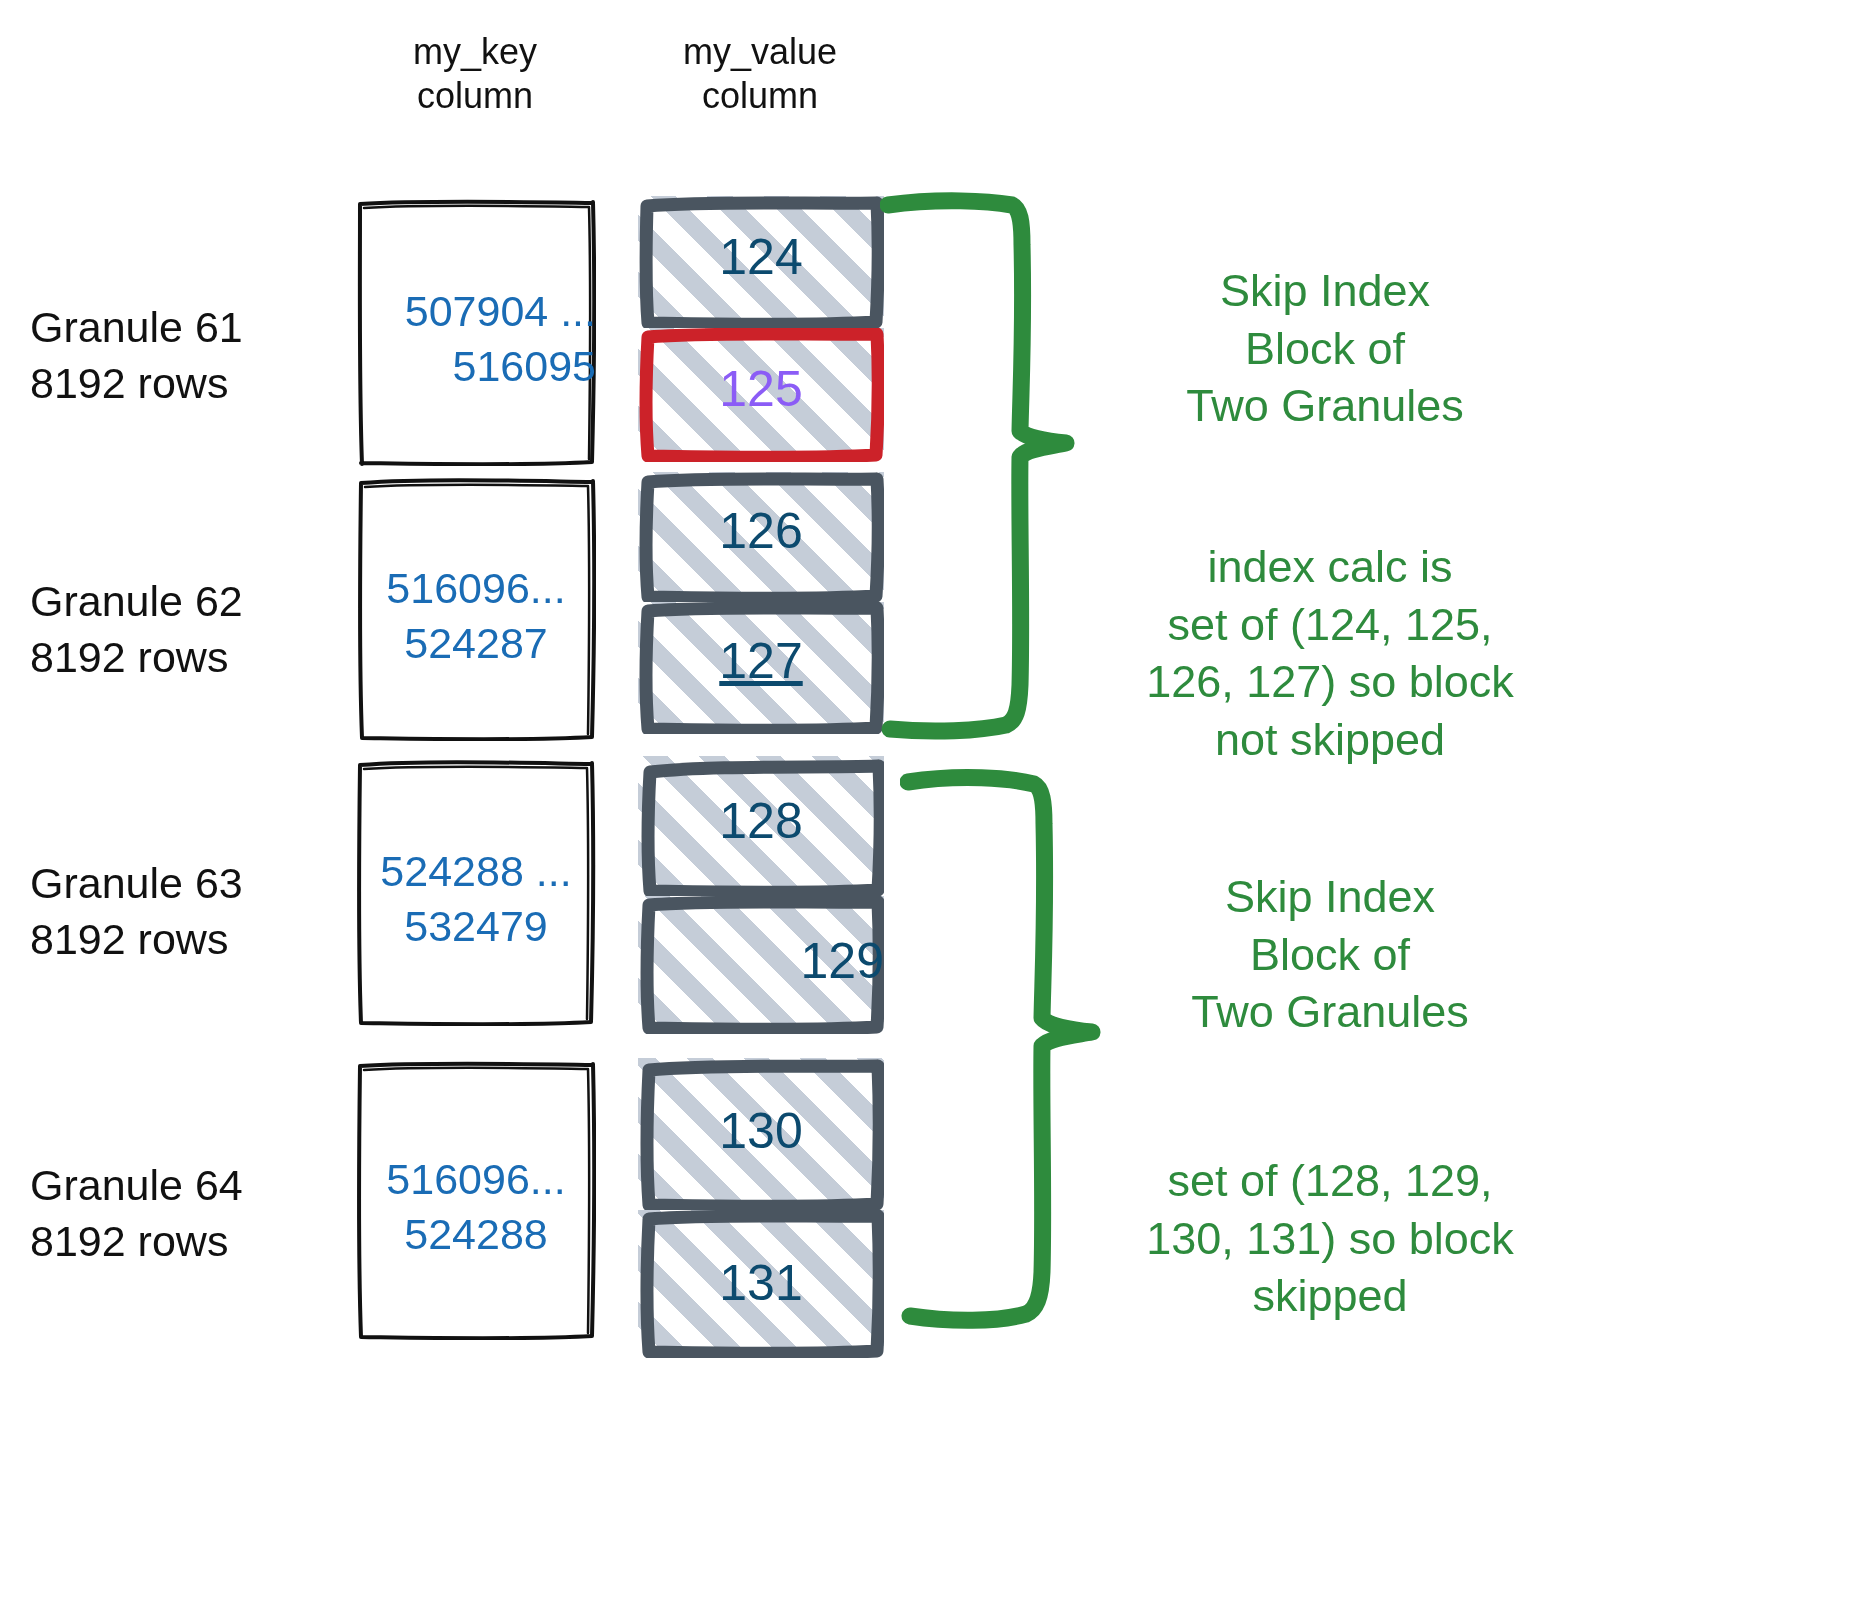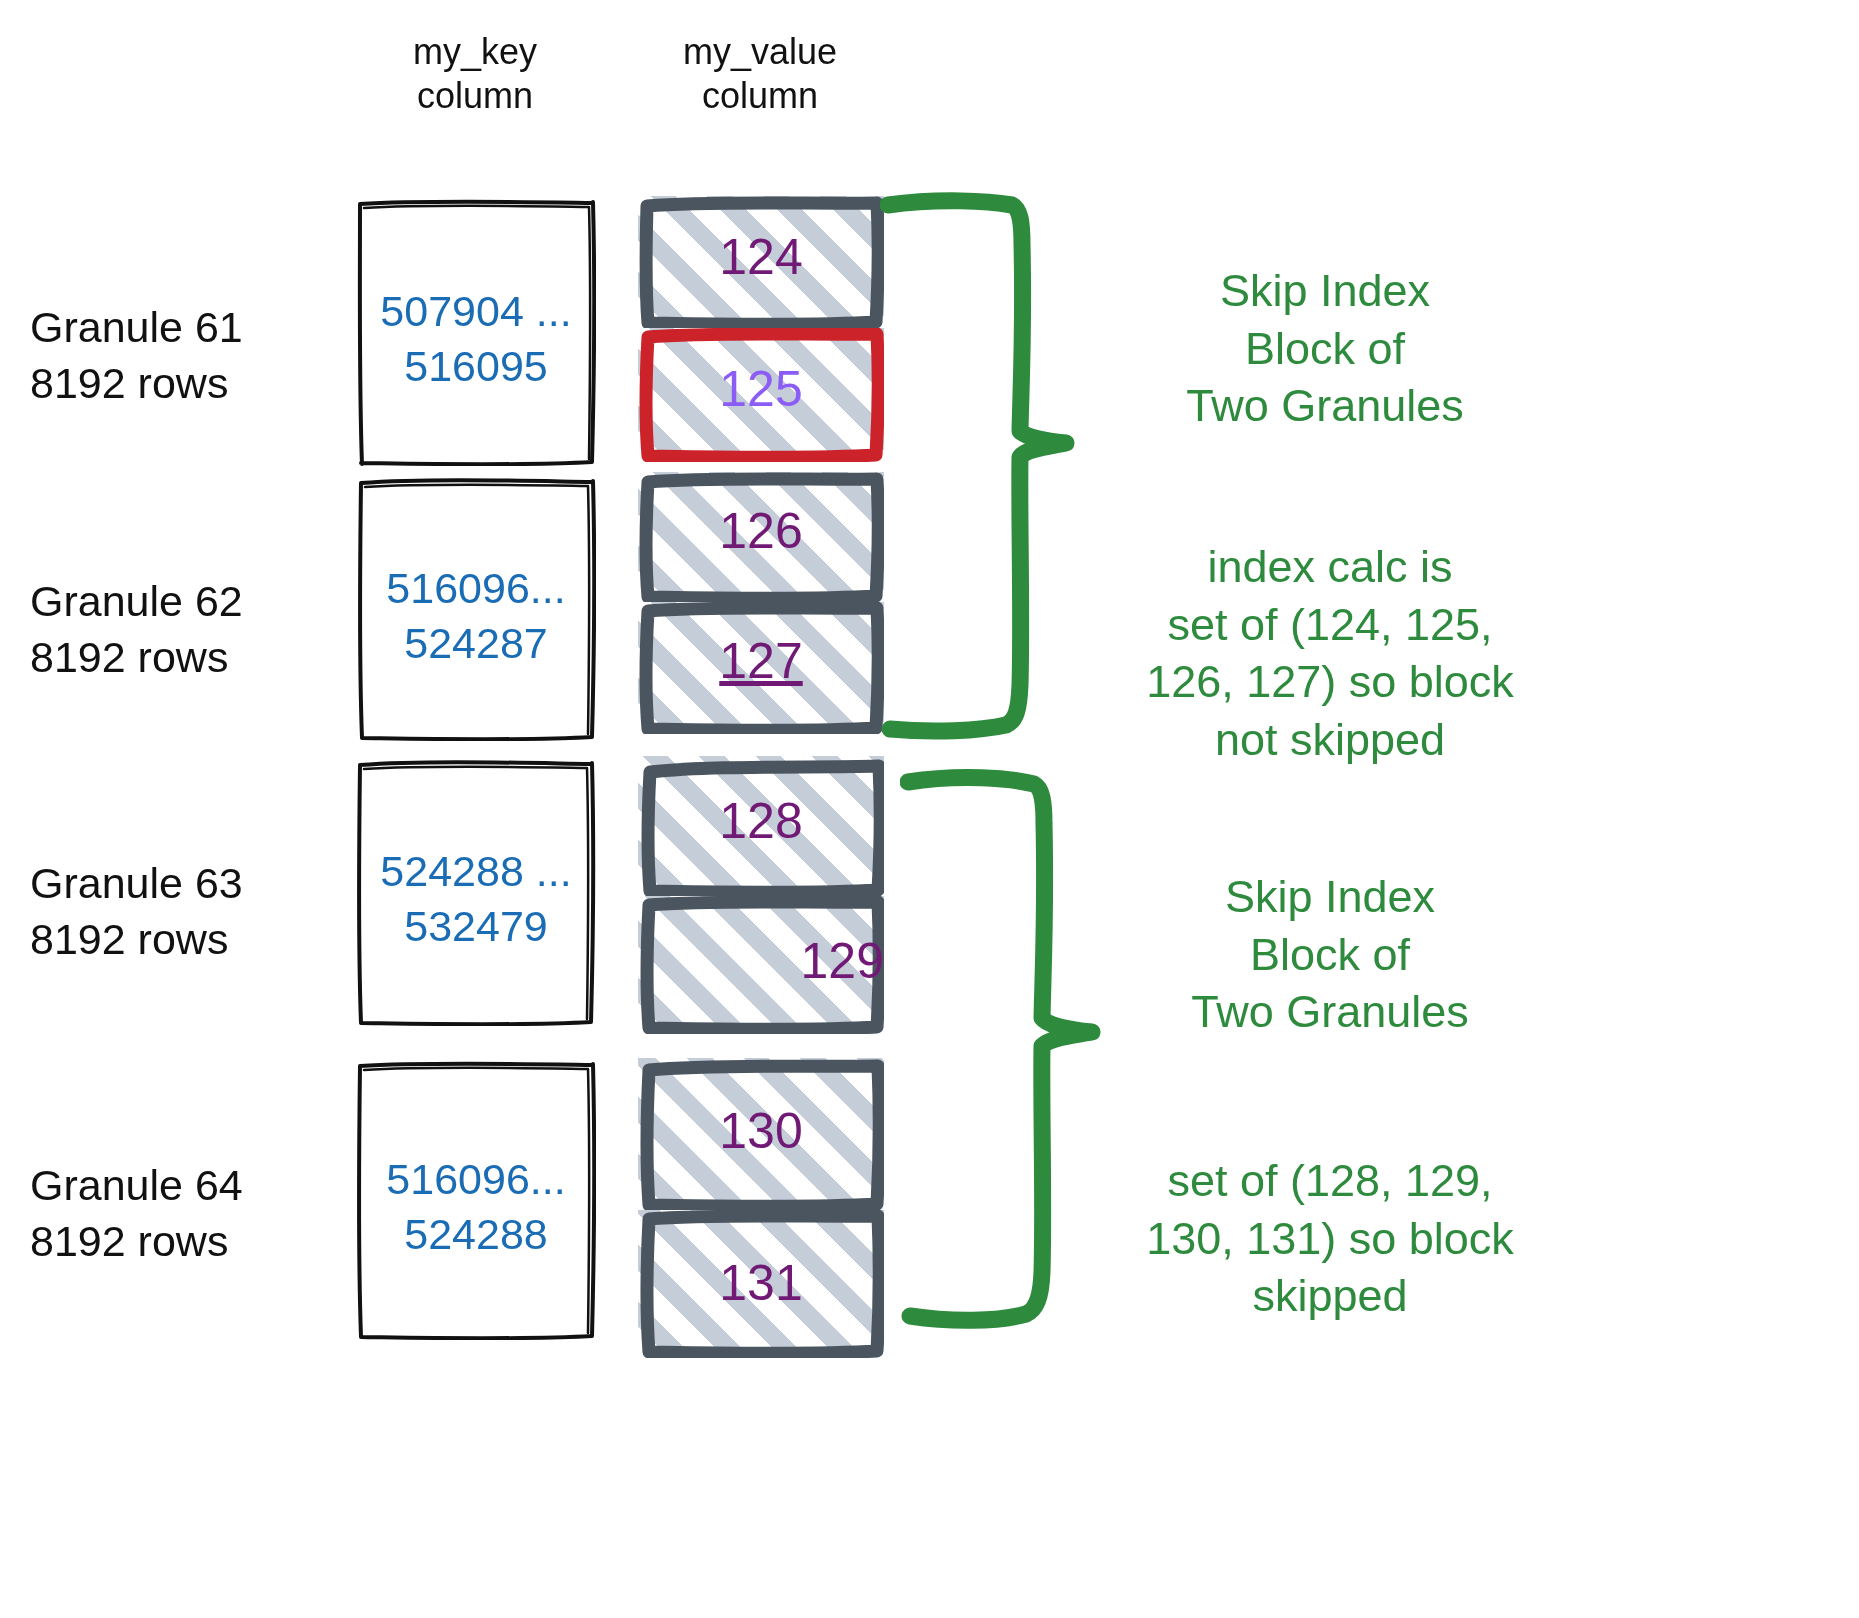--- a/index.html
+++ b/index.html
@@ -87,21 +87,21 @@
     inset: 0;
     width: 100%;
     height: 100%;
   }
   .value-num {
     position: absolute;
     left: 0;
     width: 100%;
     text-align: center;
     font-size: 50px;
-    color: #701a75;
+    color: #0c4a6e;
     font-family: "Liberation Sans", sans-serif;
   }
   .value-num.is-match { color: #8b5cf6; }
 
   
   .bracket {
     position: absolute;
   }
 
   
@@ -124,21 +124,21 @@
 column</div>
 
 <div class="granule-label" style="top:272px;">Granule 61
 8192 rows</div>
 
 <div class="key-box" style="top:198px; height:268px;">
   <svg class="sketch-rect" viewBox="0 0 240 268" preserveAspectRatio="none">
     <path d="M4 6 C70 2,170 4,236 5 M237 4 C239 80,238 185,236 264 M236 264 C165 268,72 266,5 265 M6 266 C3 185,4 82,4 6" fill="none" stroke="#111111" stroke-width="4" stroke-linecap="round"></path>
     <path d="M8 10 C74 6,168 8,233 9 M233 9 C235 84,234 186,233 261" fill="none" stroke="#111111" stroke-width="2.5" stroke-linecap="round"></path>
   </svg>
-  <div class="key-text" style="top:86px;">507904 ...
+  <div class="key-text" style="top:86px;text-align:right;">507904 ...
 516095</div>
 </div>
 
 <div class="value-cell" style="top:196px; height:132px;">
   <div class="hatch"></div>
   <svg class="frame" viewBox="0 0 246 132" preserveAspectRatio="none">
     <path d="M9 10 C75 5,175 8,238 7 M239 7 C241 45,240 92,238 126 M238 126 C170 130,74 128,10 127 M10 127 C7 90,8 46,9 10" fill="none" stroke="#4a5560" stroke-width="13" stroke-linejoin="round" stroke-linecap="round"></path>
   </svg>
   <div class="value-num" style="top:32px;">124</div>
 </div>

